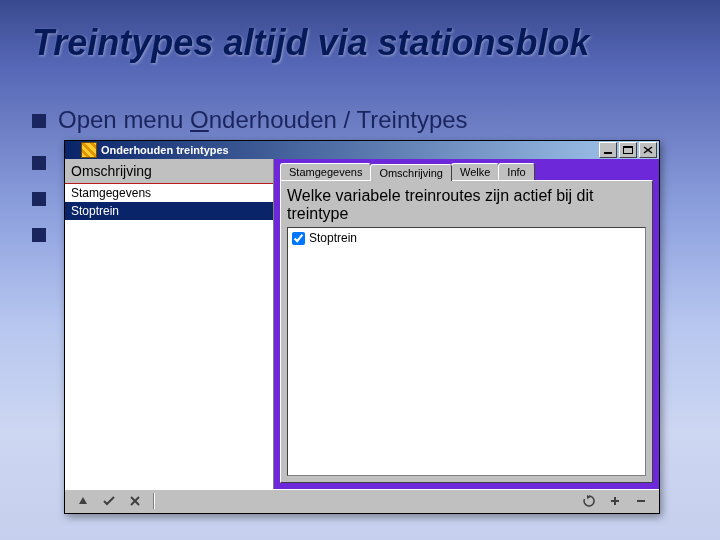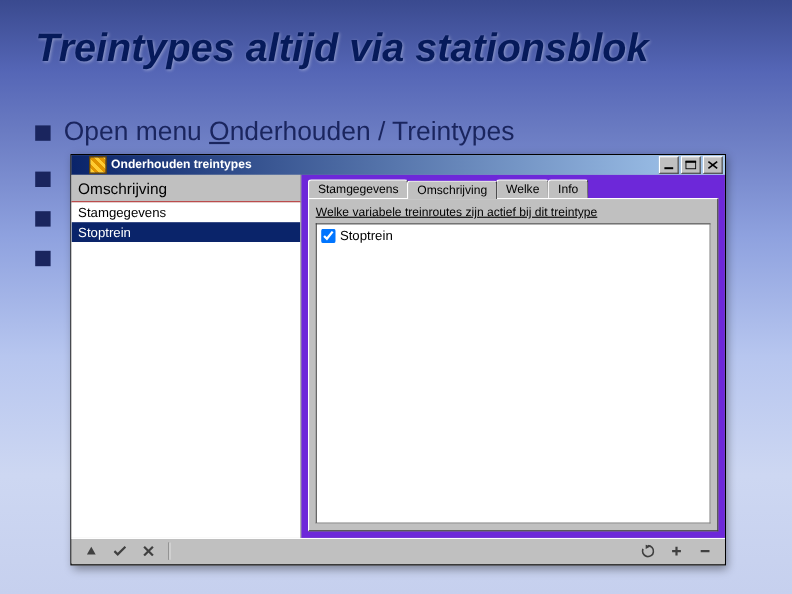--- a/index.html
+++ b/index.html
@@ -25,21 +25,21 @@
 .leftcol .colhead{padding:4px 6px;font-size:14px;color:#000;background:#c0c0c0;border-bottom:1px solid #b91c1c;}
 .leftcol .list{flex:1;background:#fff;margin:0;overflow:auto;}
 .leftcol .list .item{padding:2px 6px;font-size:12px;white-space:nowrap;}
 .leftcol .list .item.sel{background:#0a246a;color:#fff;}
 .rightcol{flex:1;background:#6d28d9;position:relative;display:flex;flex-direction:column;}
 .tabs{display:flex;align-items:flex-end;padding:4px 6px 0 6px;gap:0;font-size:11px;}
 .tab{padding:2px 8px;border:1px solid #808080;border-bottom:none;border-radius:3px 3px 0 0;background:#c0c0c0;margin-right:-1px;color:#000;}
 .tab.active{background:#c0c0c0;border-color:#fff #404040 #c0c0c0 #fff;position:relative;top:1px;z-index:2;}
 .tab:not(.active){border-color:#fff #404040 #404040 #fff;}
 .pane{flex:1;margin:0 6px 6px 6px;border:1px solid #fff;border-right-color:#404040;border-bottom-color:#404040;background:#c0c0c0;padding:6px;display:flex;flex-direction:column;}
-.pane .question{font-size:11px;margin-bottom:4px;text-decoration:underline;}
+.pane .question{font-size:16px;margin-bottom:4px;}
 .pane .innerlist{flex:1;background:#fff;border:1px solid #808080;border-top-color:#404040;border-left-color:#404040;padding:2px;}
 .pane .chkrow{display:flex;align-items:center;gap:4px;padding:1px 2px;}
 .pane .chkrow input{margin:0;}
 .pane .chkrow span{white-space:nowrap;font-size:12px;}
 
 .win .toolbar{height:22px;border-top:1px solid #fff;display:flex;align-items:center;padding:0 6px;gap:2px;background:#c0c0c0;}
 .tbtn{width:22px;height:18px;border:1px solid #c0c0c0;display:flex;align-items:center;justify-content:center;font-size:12px;color:#404040;}
 .tdiv{width:1px;height:16px;background:#808080;margin:0 4px;border-right:1px solid #fff;}
 svg{pointer-events:none;}
 </style>

